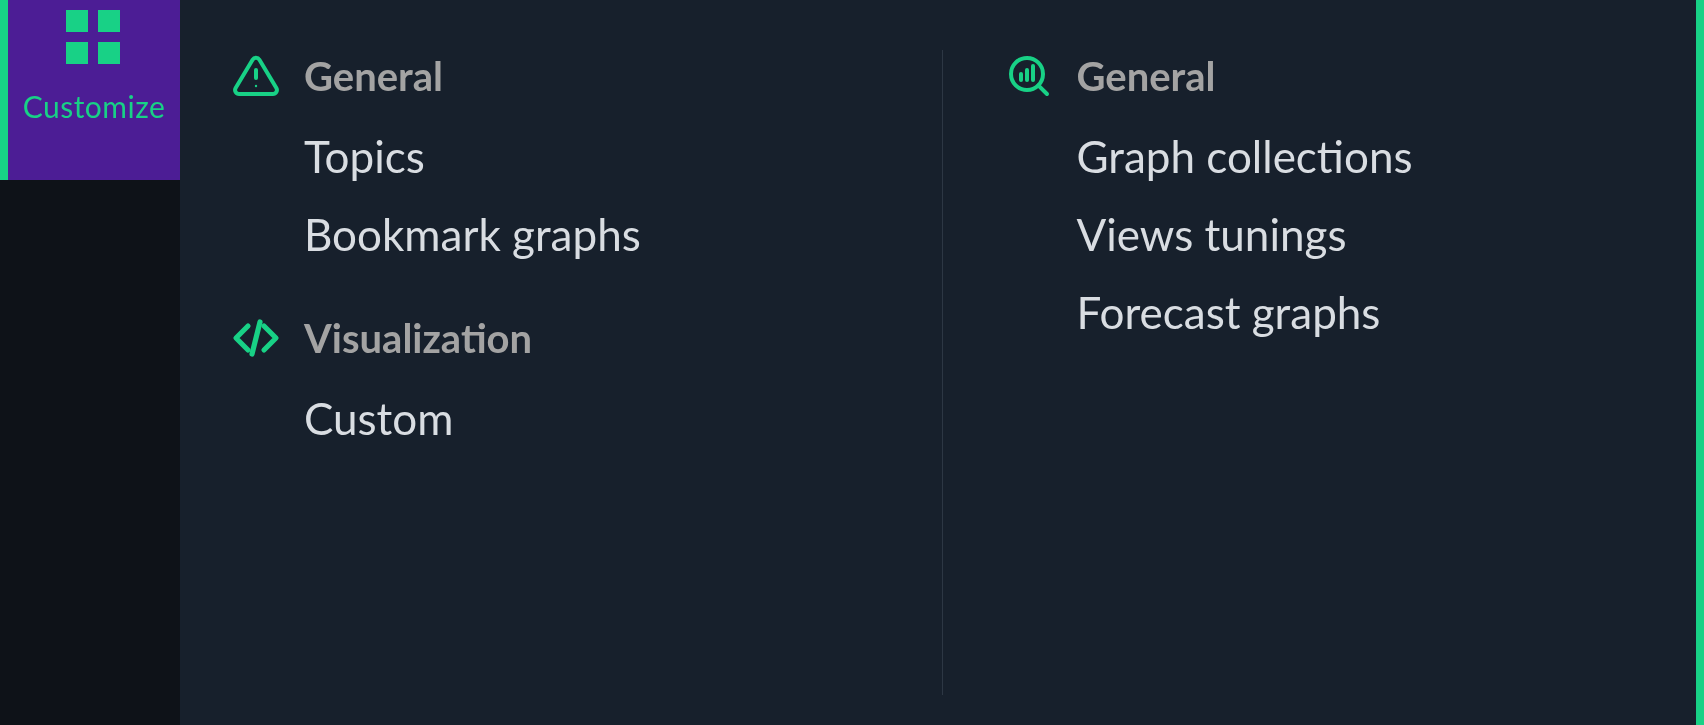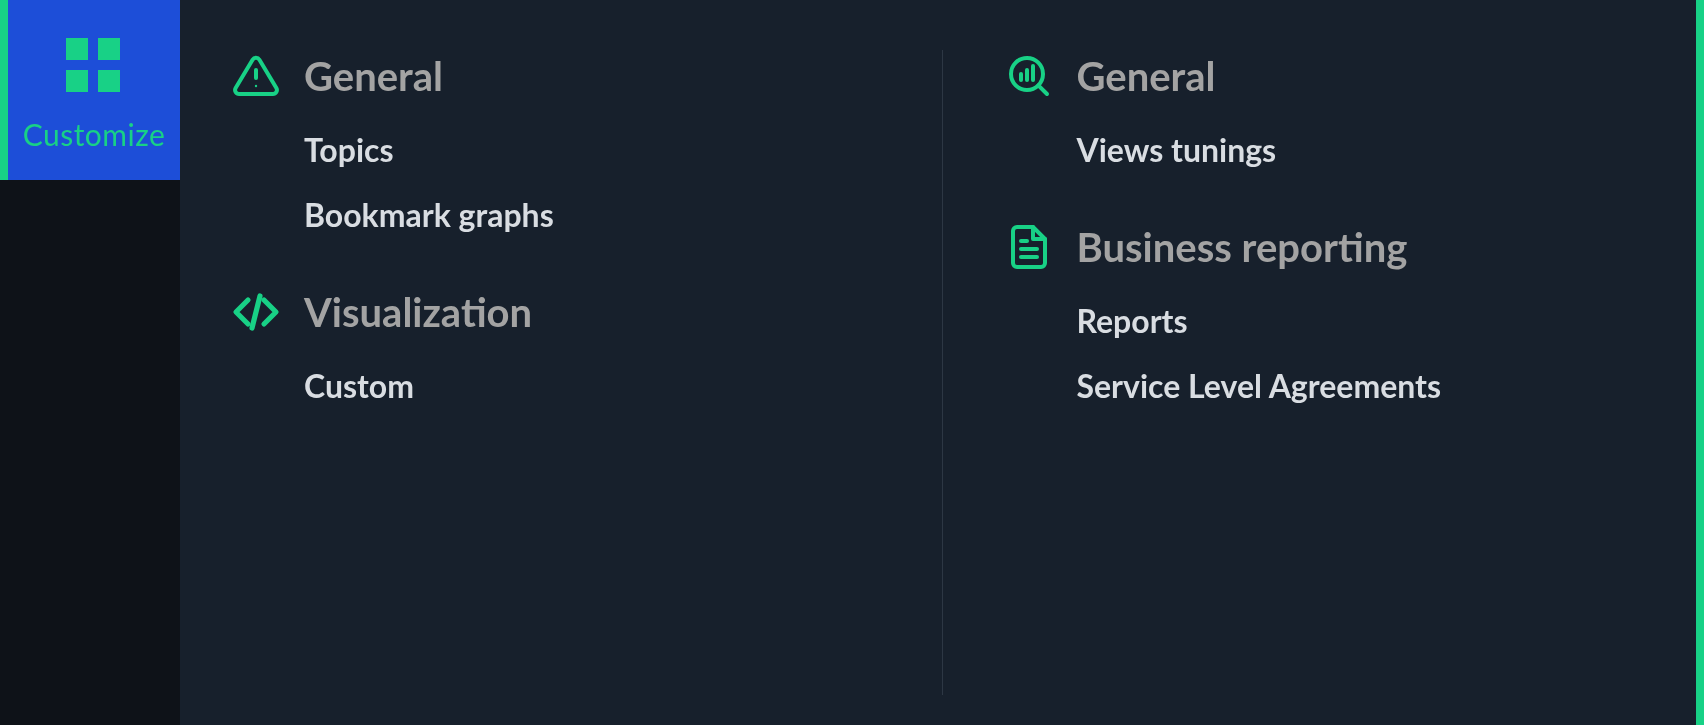--- a/index.html
+++ b/index.html
@@ -8,26 +8,25 @@
       height: 725px;
       background: #0e1218;
       font-family: "Segoe UI", "Lato", "Helvetica Neue", Arial, sans-serif;
       color: #e6e9ec;
       overflow: hidden;
     }
     .root { display: flex; height: 100%; }
     .left-rail {
       width: 180px;
       height: 180px;
-      background: #1d4ed8;
+      background: #4c1d95;
       border-left: 8px solid #18d186;
       display: flex;
       flex-direction: column;
       align-items: center;
-      justify-content: center;
       padding-top: 10px;
     }
     .rail-icon {
       width: 56px; height: 56px;
       display: grid;
       grid-template-columns: 1fr 1fr;
       grid-template-rows: 1fr 1fr;
       gap: 8px;
     }
     .rail-icon .sq { background: #18d186; width: 22px; height: 22px; }
@@ -67,25 +66,24 @@
       color: #a3a3a3;
     }
     .icon-wrap {
       width: 52px; height: 52px;
       display: flex; align-items: center; justify-content: center;
       color: #18d186;
     }
     .icon-wrap svg { width: 48px; height: 48px; }
     .item-list { list-style: none; padding-left: 74px; }
     .item-list li {
-      font-size: 32px;
+      font-size: 44px;
       color: #d9dde2;
       margin-bottom: 26px;
       cursor: pointer;
-      font-weight: bold;
     }
   </style>
 </head>
 <body>
 
 <div class="root">
 
   <div class="left-rail">
     <div class="rail-icon">
       <div class="sq"></div>
@@ -144,39 +142,23 @@
               <circle cx="11" cy="11" r="8"></circle>
               <line x1="21" y1="21" x2="16.65" y2="16.65"></line>
               <line x1="8" y1="14" x2="8" y2="11"></line>
               <line x1="11" y1="14" x2="11" y2="9"></line>
               <line x1="14" y1="14" x2="14" y2="7"></line>
             </svg>
           </span>
           <span class="group-title">General</span>
         </div>
         <ul class="item-list">
+          <li>Graph collections</li>
           <li>Views tunings</li>
+          <li>Forecast graphs</li>
         </ul>
       </div>
 
-      <div class="group">
-        <div class="group-header">
-          <span class="icon-wrap">
-            <svg viewBox="0 0 24 24" fill="none" stroke="currentColor" stroke-width="2" stroke-linecap="round" stroke-linejoin="round">
-              <path d="M14 2H6a2 2 0 0 0-2 2v16a2 2 0 0 0 2 2h12a2 2 0 0 0 2-2V8z"></path>
-              <polyline points="14 2 14 8 20 8"></polyline>
-              <line x1="8" y1="13" x2="16" y2="13"></line>
-              <line x1="8" y1="17" x2="16" y2="17"></line>
-              <line x1="8" y1="9" x2="11" y2="9"></line>
-            </svg>
-          </span>
-          <span class="group-title">Business reporting</span>
-        </div>
-        <ul class="item-list">
-          <li>Reports</li>
-          <li>Service Level Agreements</li>
-        </ul>
-      </div>
 
     </div>
 
   </div>
 </div>
 
 </body></html>

